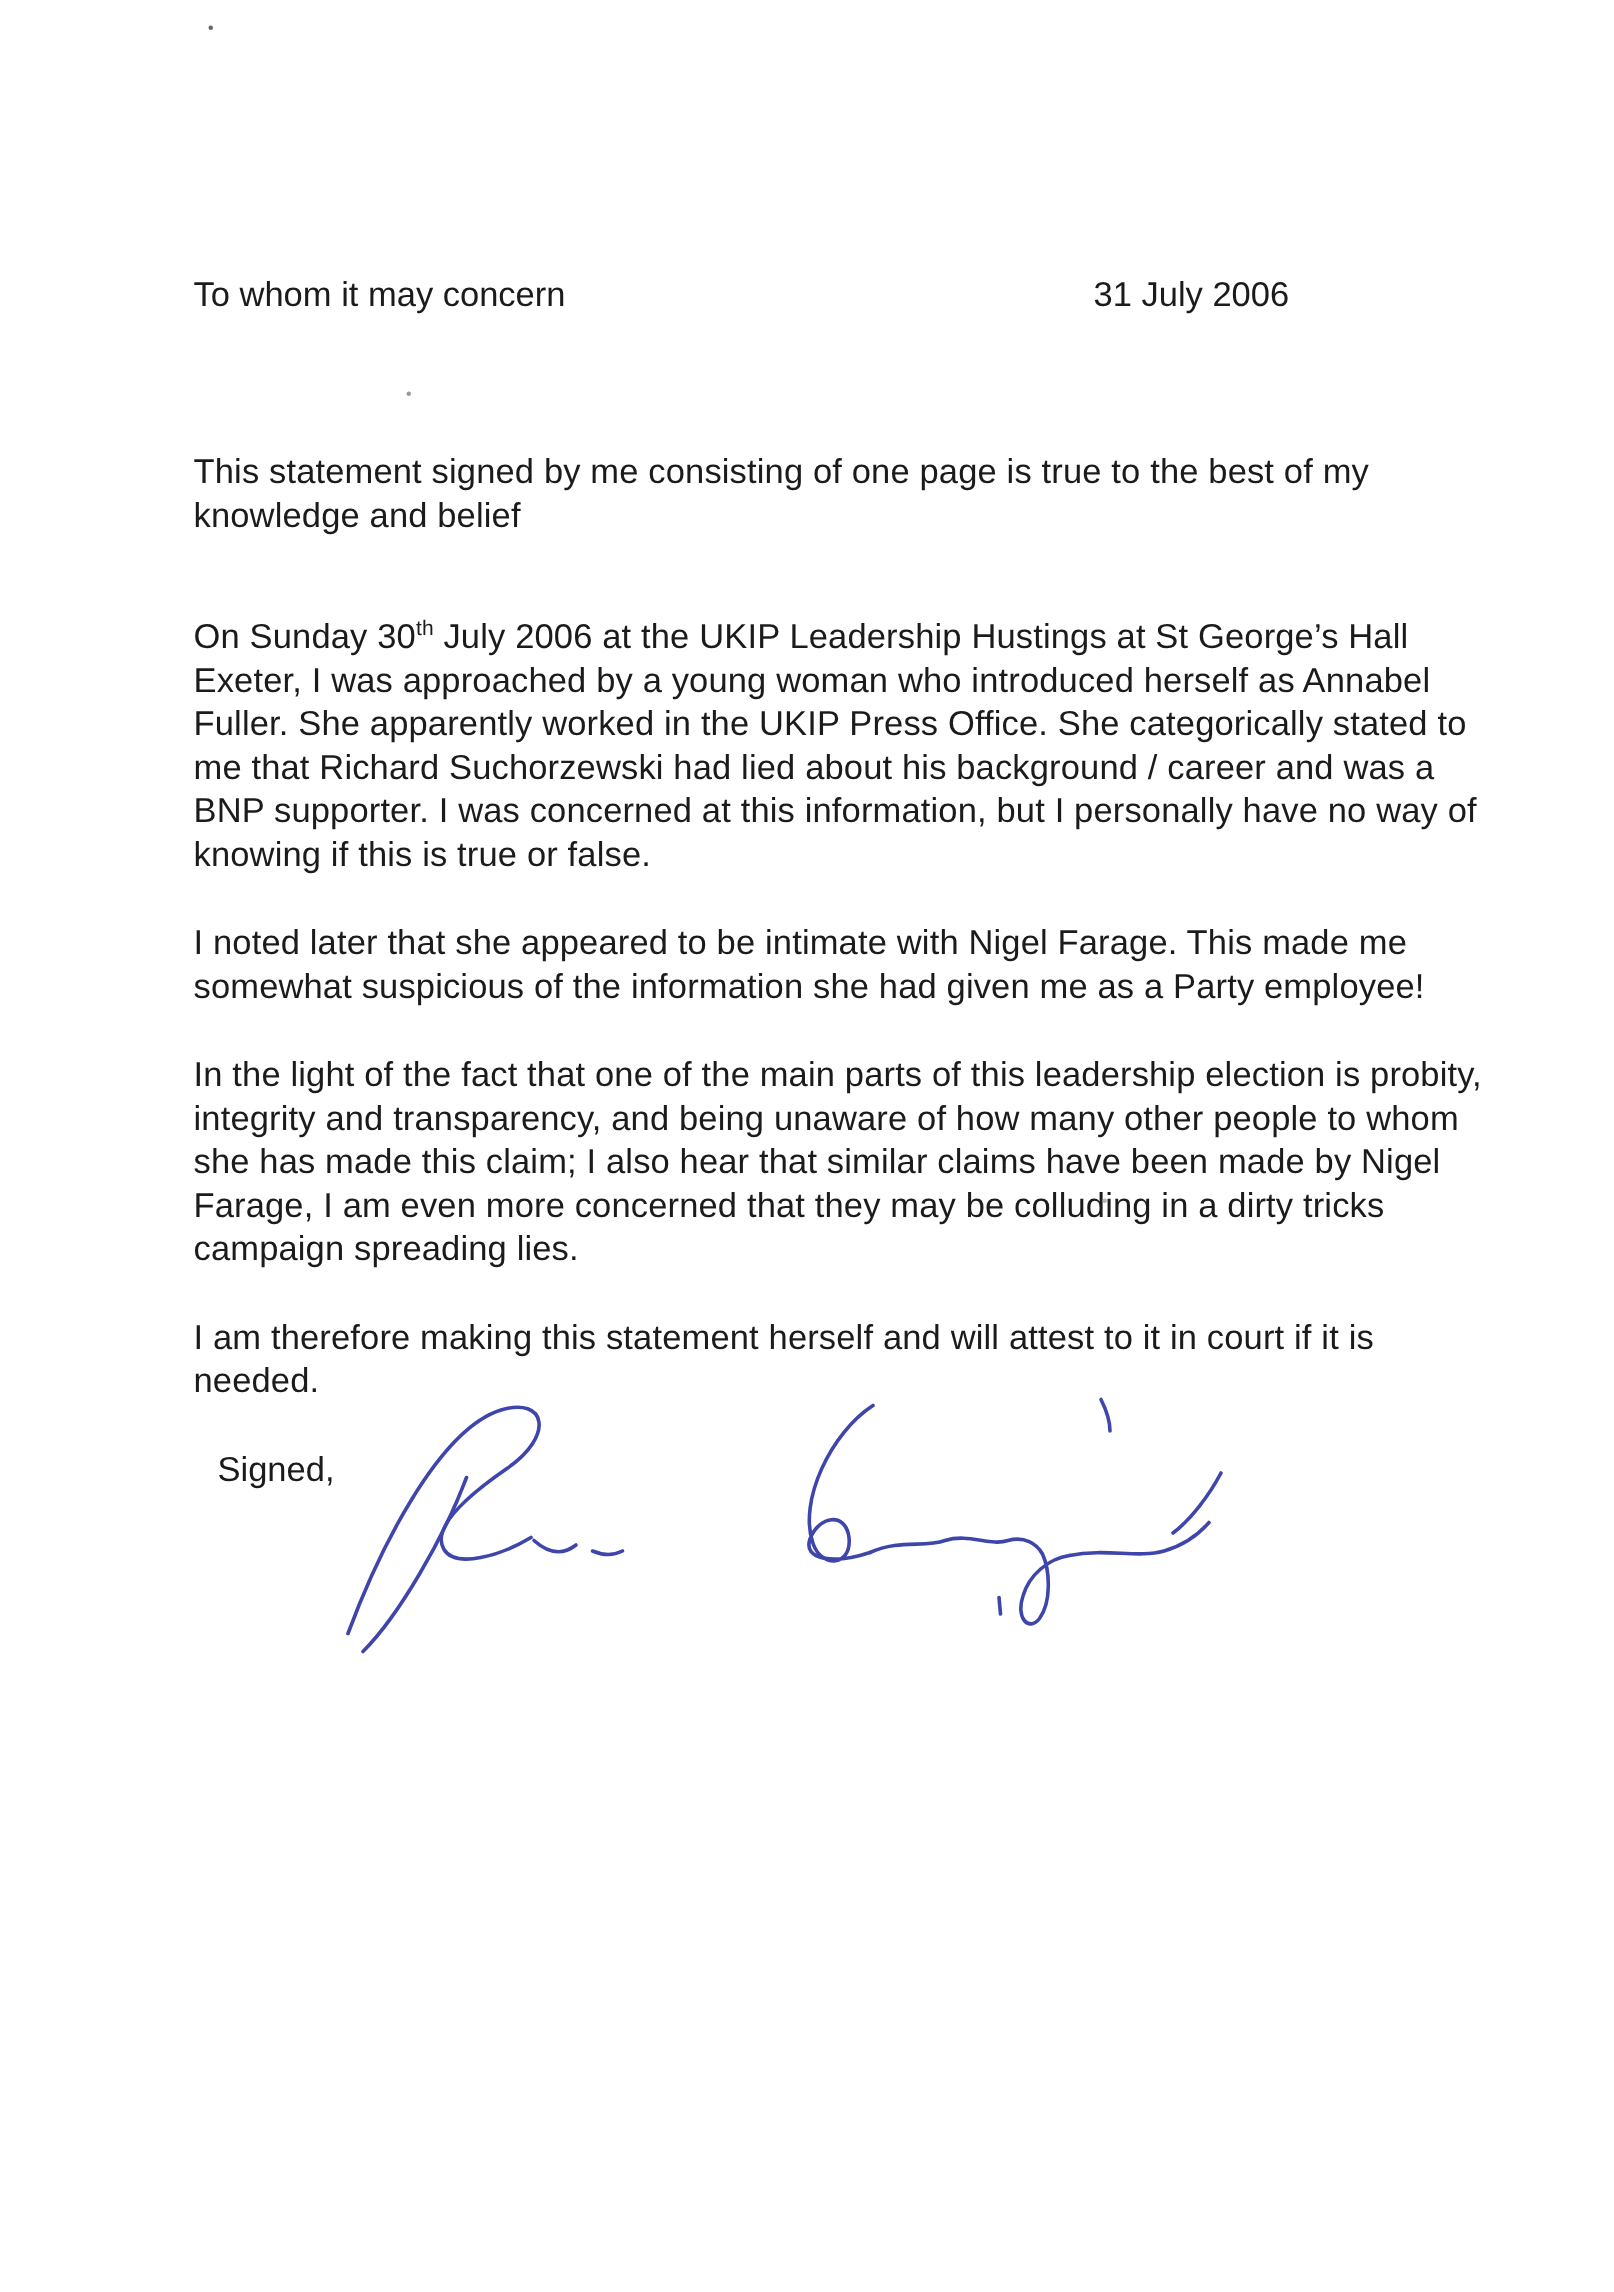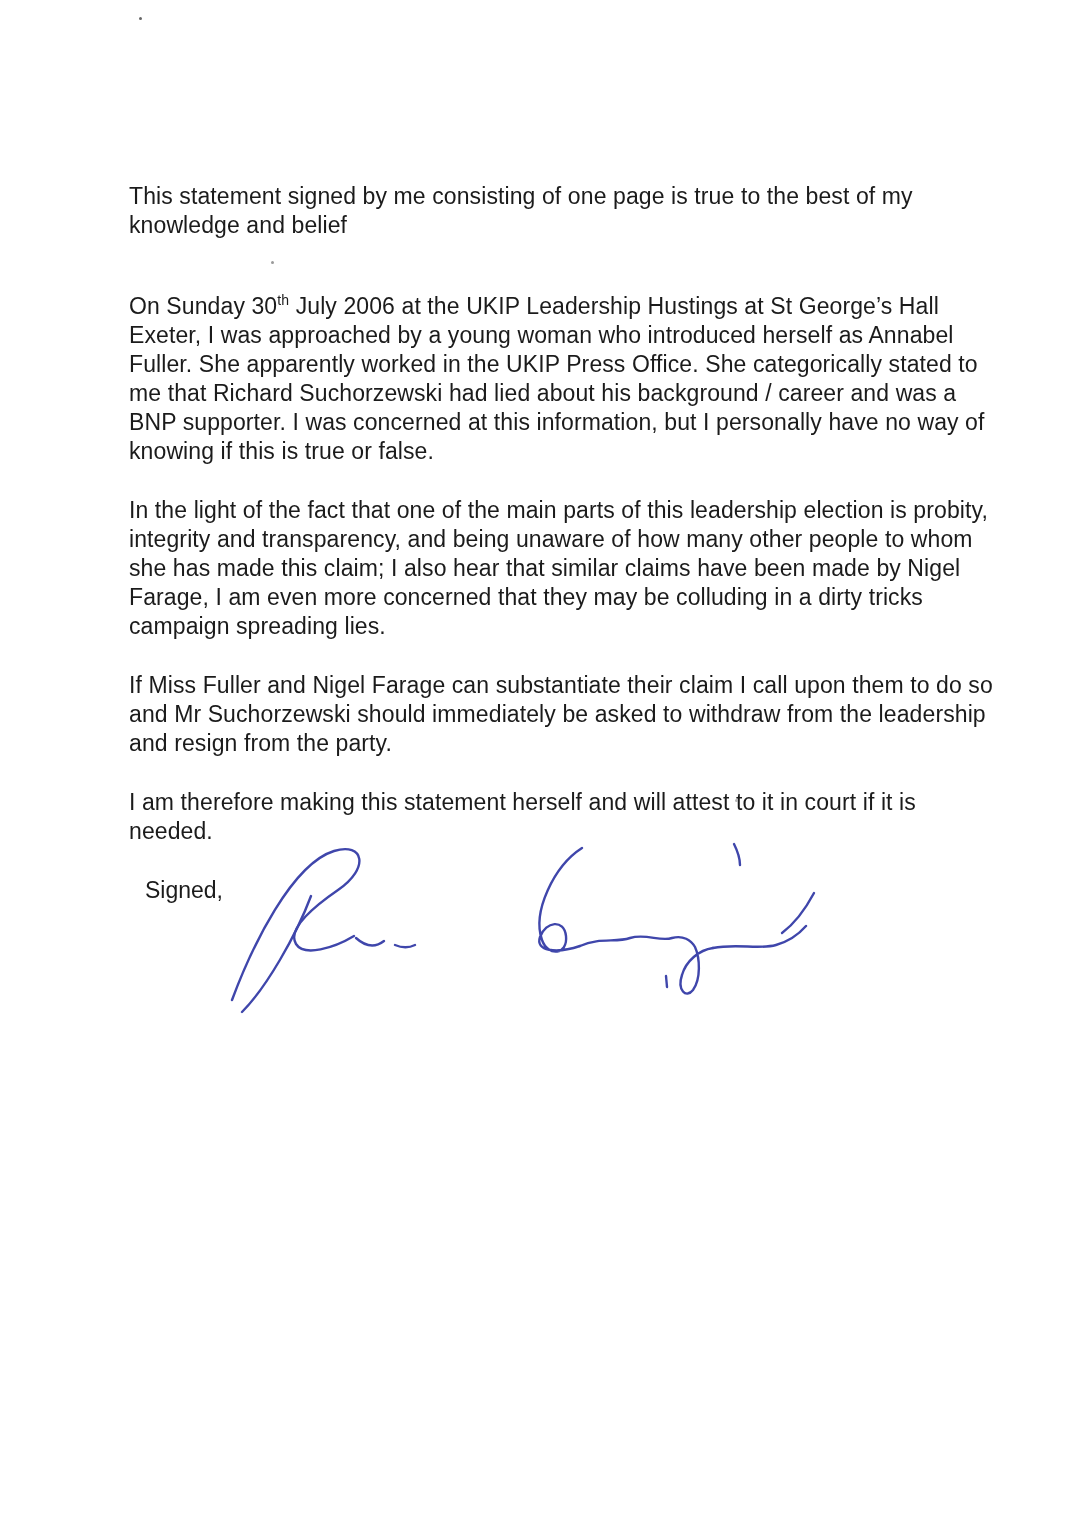--- a/index.html
+++ b/index.html
@@ -79,30 +79,34 @@
   }
   .speck-1 { left: 139px; top: 17px;  width: 3px; height: 3px; background: #666; }
   .speck-2 { left: 271px; top: 261px; width: 3px; height: 3px; background: #9a9a9a; }
   .speck-3 { left: 735px; top: 799px; width: 3px; height: 3px; background: #b5b5b5; }
 </style>
 </head>
 <body>
 
 <div class="page">
 
+  <div class="header-row">
+    <span class="salutation">To whom it may concern</span>
+    <span class="letter-date">31 July 2006</span>
+  </div>
 
   <p class="para lead">This statement signed by me consisting of one page is true to the best of my knowledge and belief</p>
 
   <p class="para"><span>On Sunday 30</span><sup class="ord">th</sup><span> July 2006 at the UKIP Leadership Hustings at St George’s Hall Exeter, I was approached by a young woman who introduced herself as Annabel Fuller. She apparently worked in the UKIP Press Office. She categorically stated to me that Richard Suchorzewski had lied about his background / career and was a BNP supporter. I was concerned at this information, but I personally have no way of knowing if this is true or false.</span></p>
 
+  <p class="para">I noted later that she appeared to be intimate with Nigel Farage. This made me somewhat suspicious of the information she had given me as a Party employee!</p>
 
 
   <p class="para">In the light of the fact that one of the main parts of this leadership election is probity, integrity and transparency, and being unaware of how many other people to whom she has made this claim; I also hear that similar claims have been made by Nigel Farage, I am even more concerned that they may be colluding in a dirty tricks campaign spreading lies.</p>
 
-  <p class="para">If Miss Fuller and Nigel Farage can substantiate their claim I call upon them to do so and Mr Suchorzewski should immediately be asked to withdraw from the leadership and resign from the party.</p>
 
 
   <p class="para">I am therefore making this statement herself and will attest to it in court if it is needed.</p>
 
   <div class="signed-row">
     <span class="signed-label">Signed,</span>
 
     <svg class="signature-svg" viewBox="0 0 620 178" xmlns="http://www.w3.org/2000/svg">
       <g fill="none" stroke-width="2.4" stroke-linecap="round" stroke-linejoin="round" stroke="#3f46ab">
 

